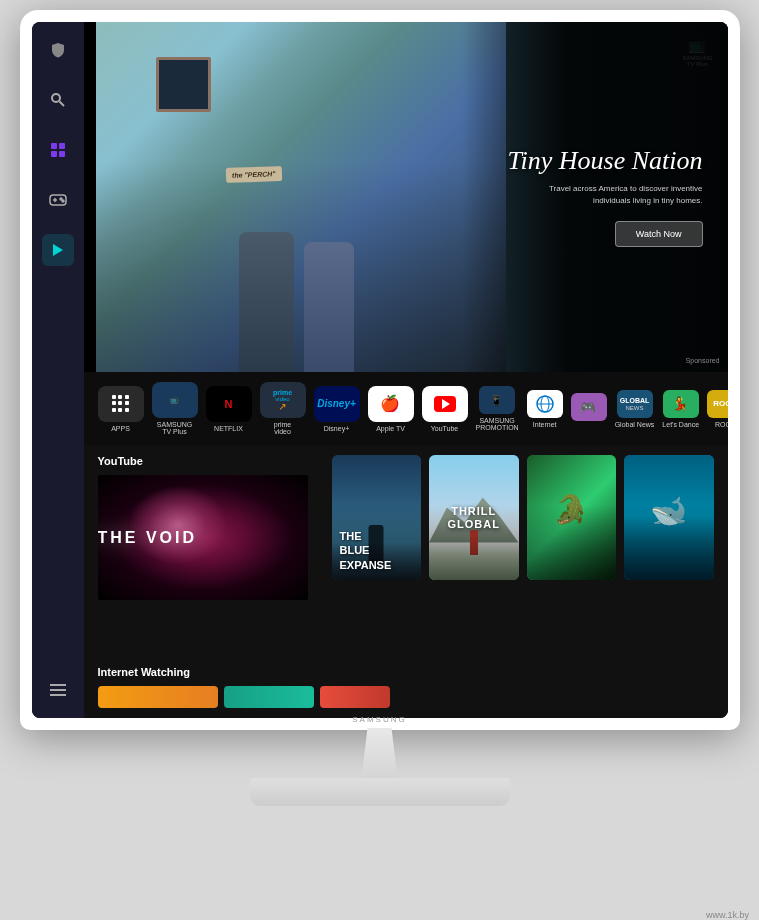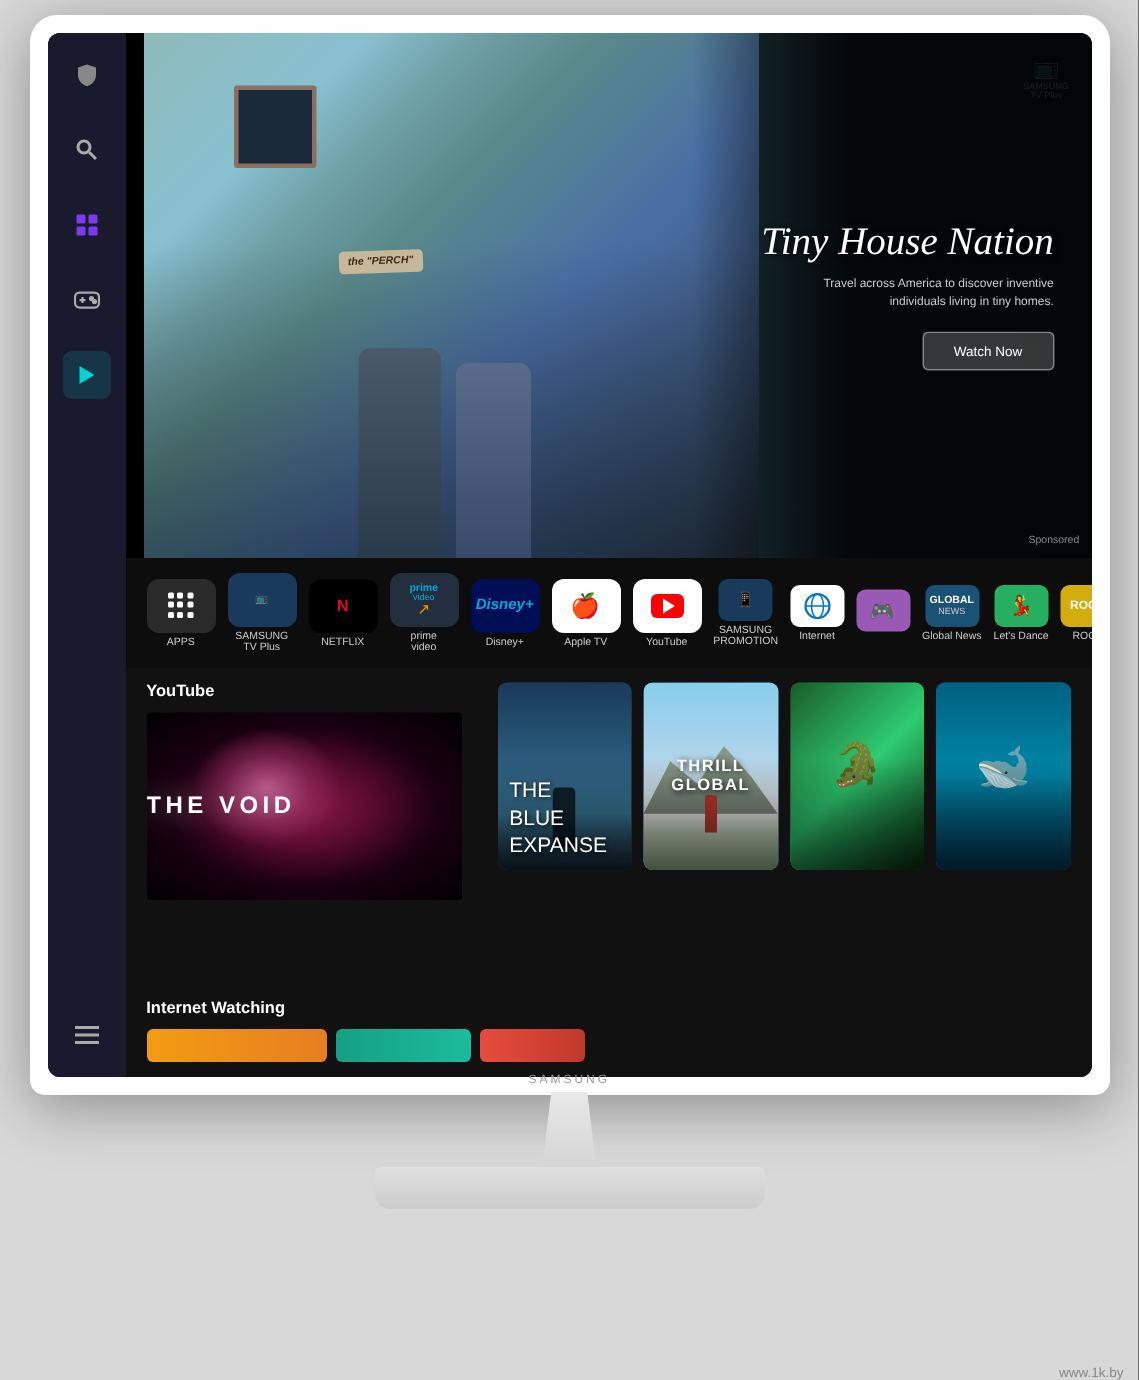--- a/index.html
+++ b/index.html
@@ -407,22 +407,22 @@
       position: absolute;
       inset: 0;
       background: linear-gradient(to top, rgba(0,0,0,0.6) 0%, transparent 60%);
     }
 
     .card-title {
       position: absolute;
       bottom: 8px;
       left: 8px;
       color: #fff;
-      font-size: 14px;
-      font-weight: normal;
+      font-size: 11px;
+      font-weight: bold;
       line-height: 1.3;
       text-shadow: 1px 1px 3px rgba(0,0,0,0.8);
     }
 
     .thrill-title {
       position: absolute;
       top: 50%;
       left: 50%;
       transform: translate(-50%, -50%);
       color: #fff;

